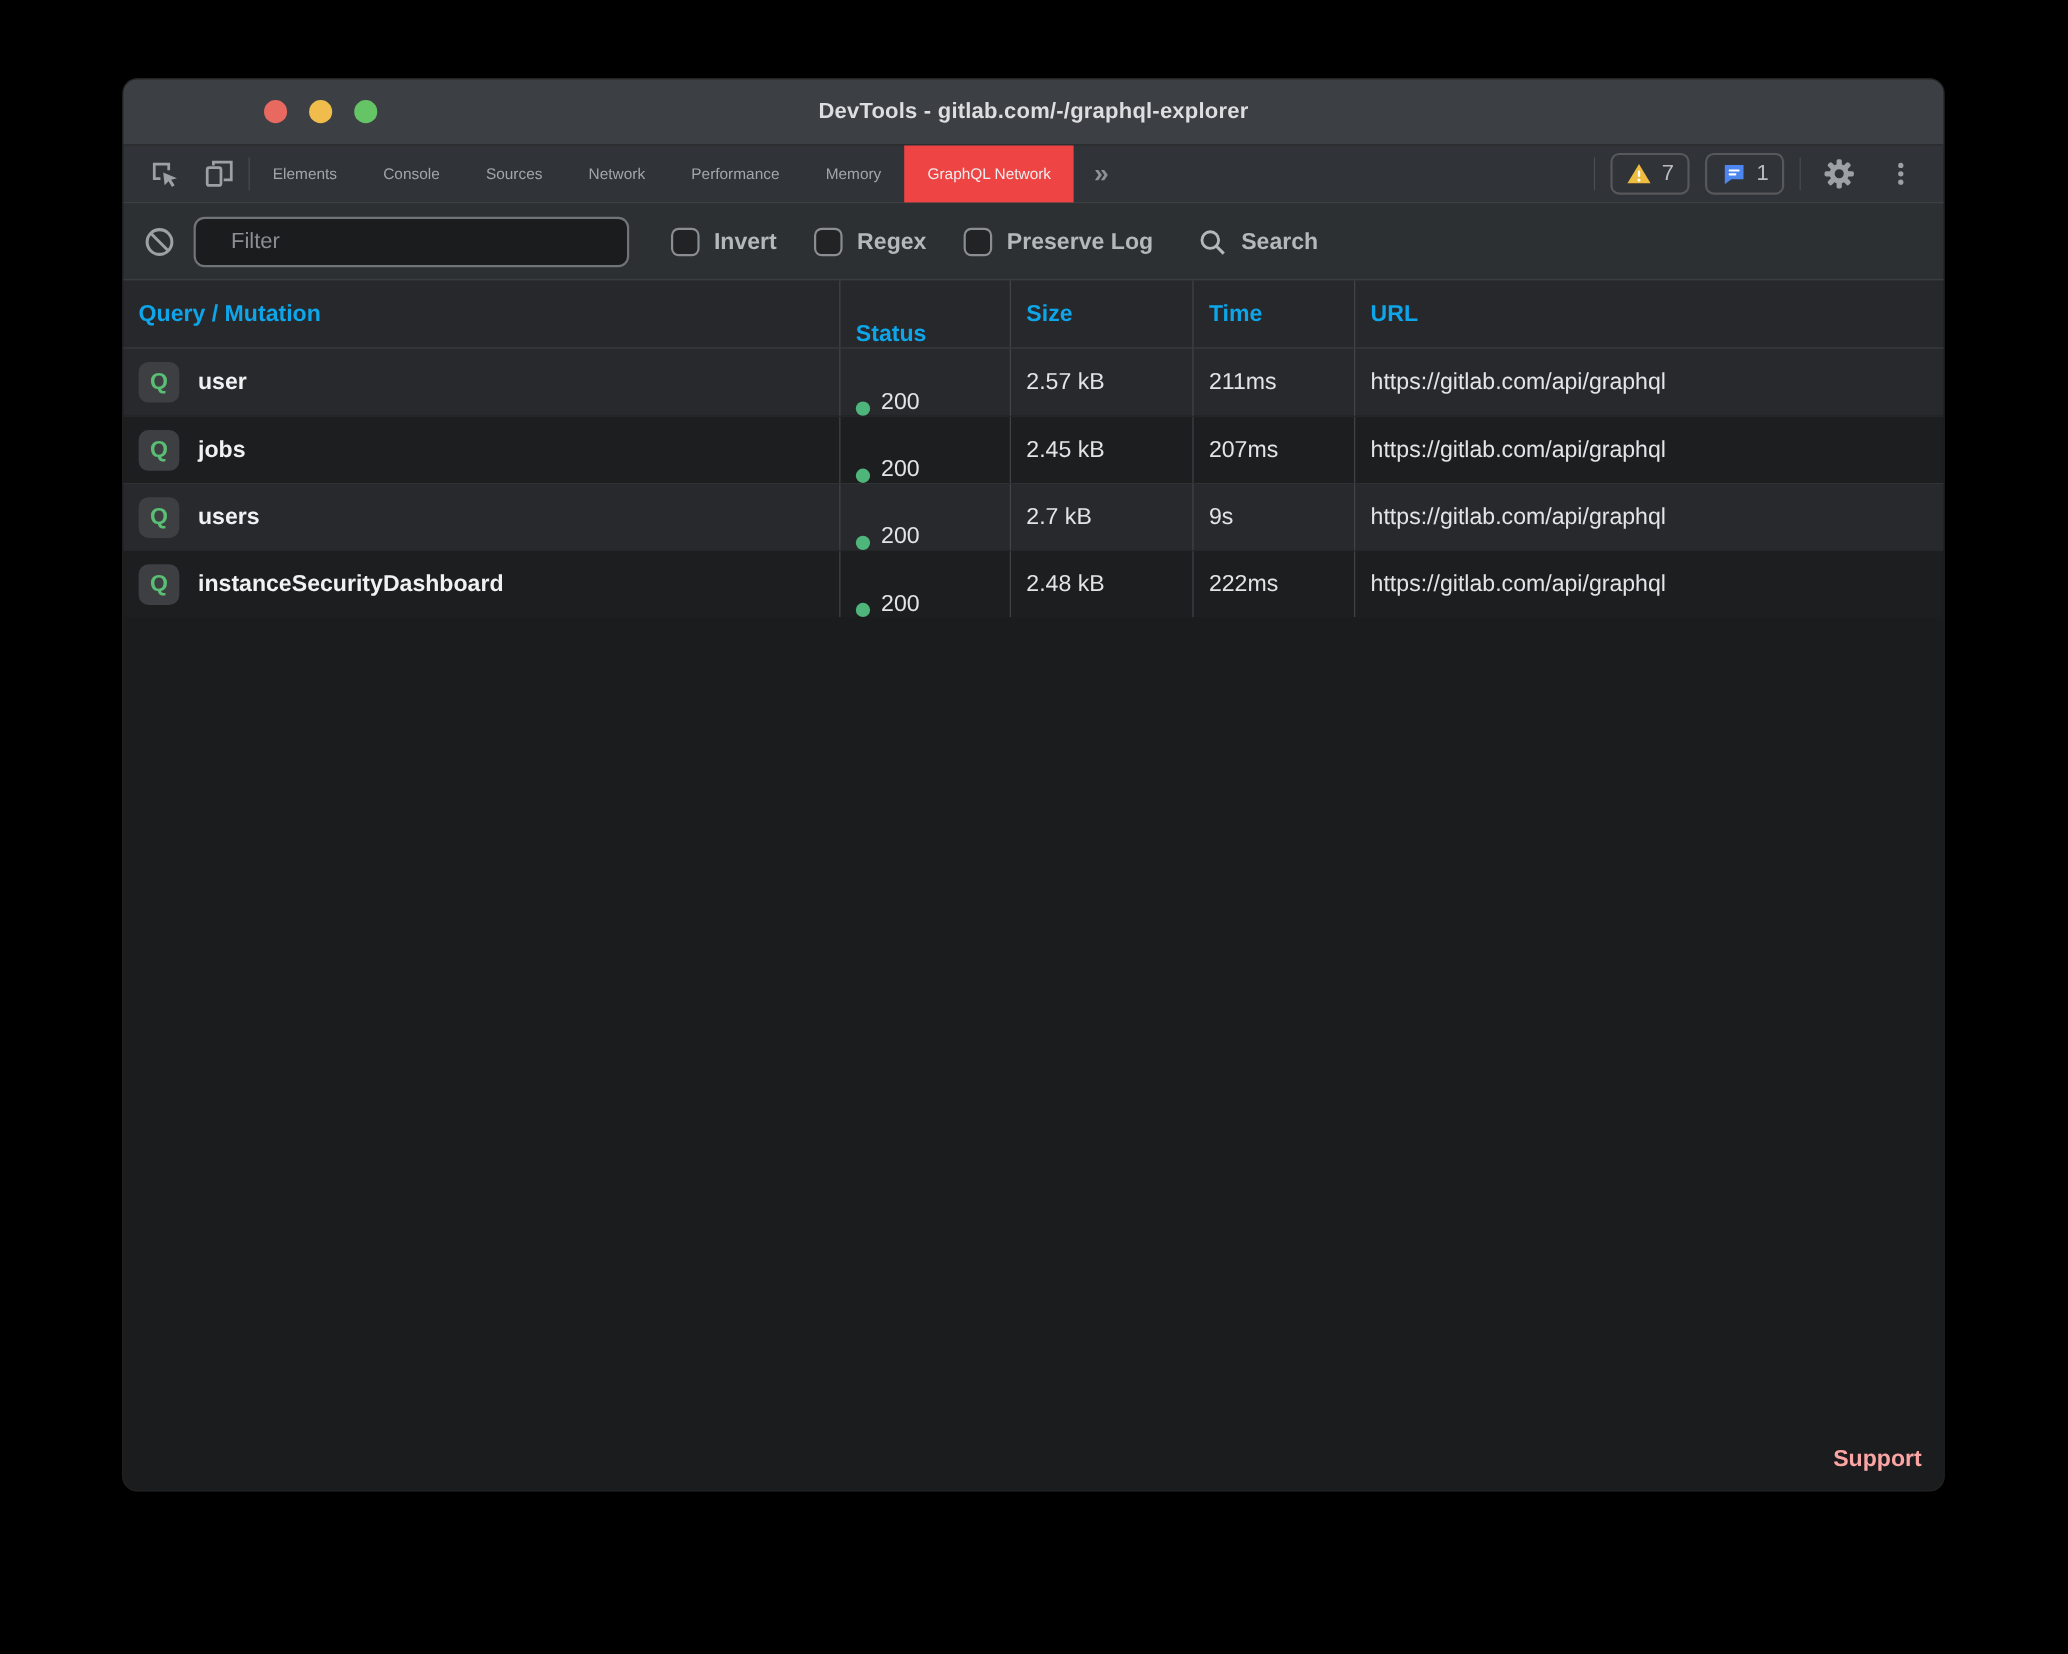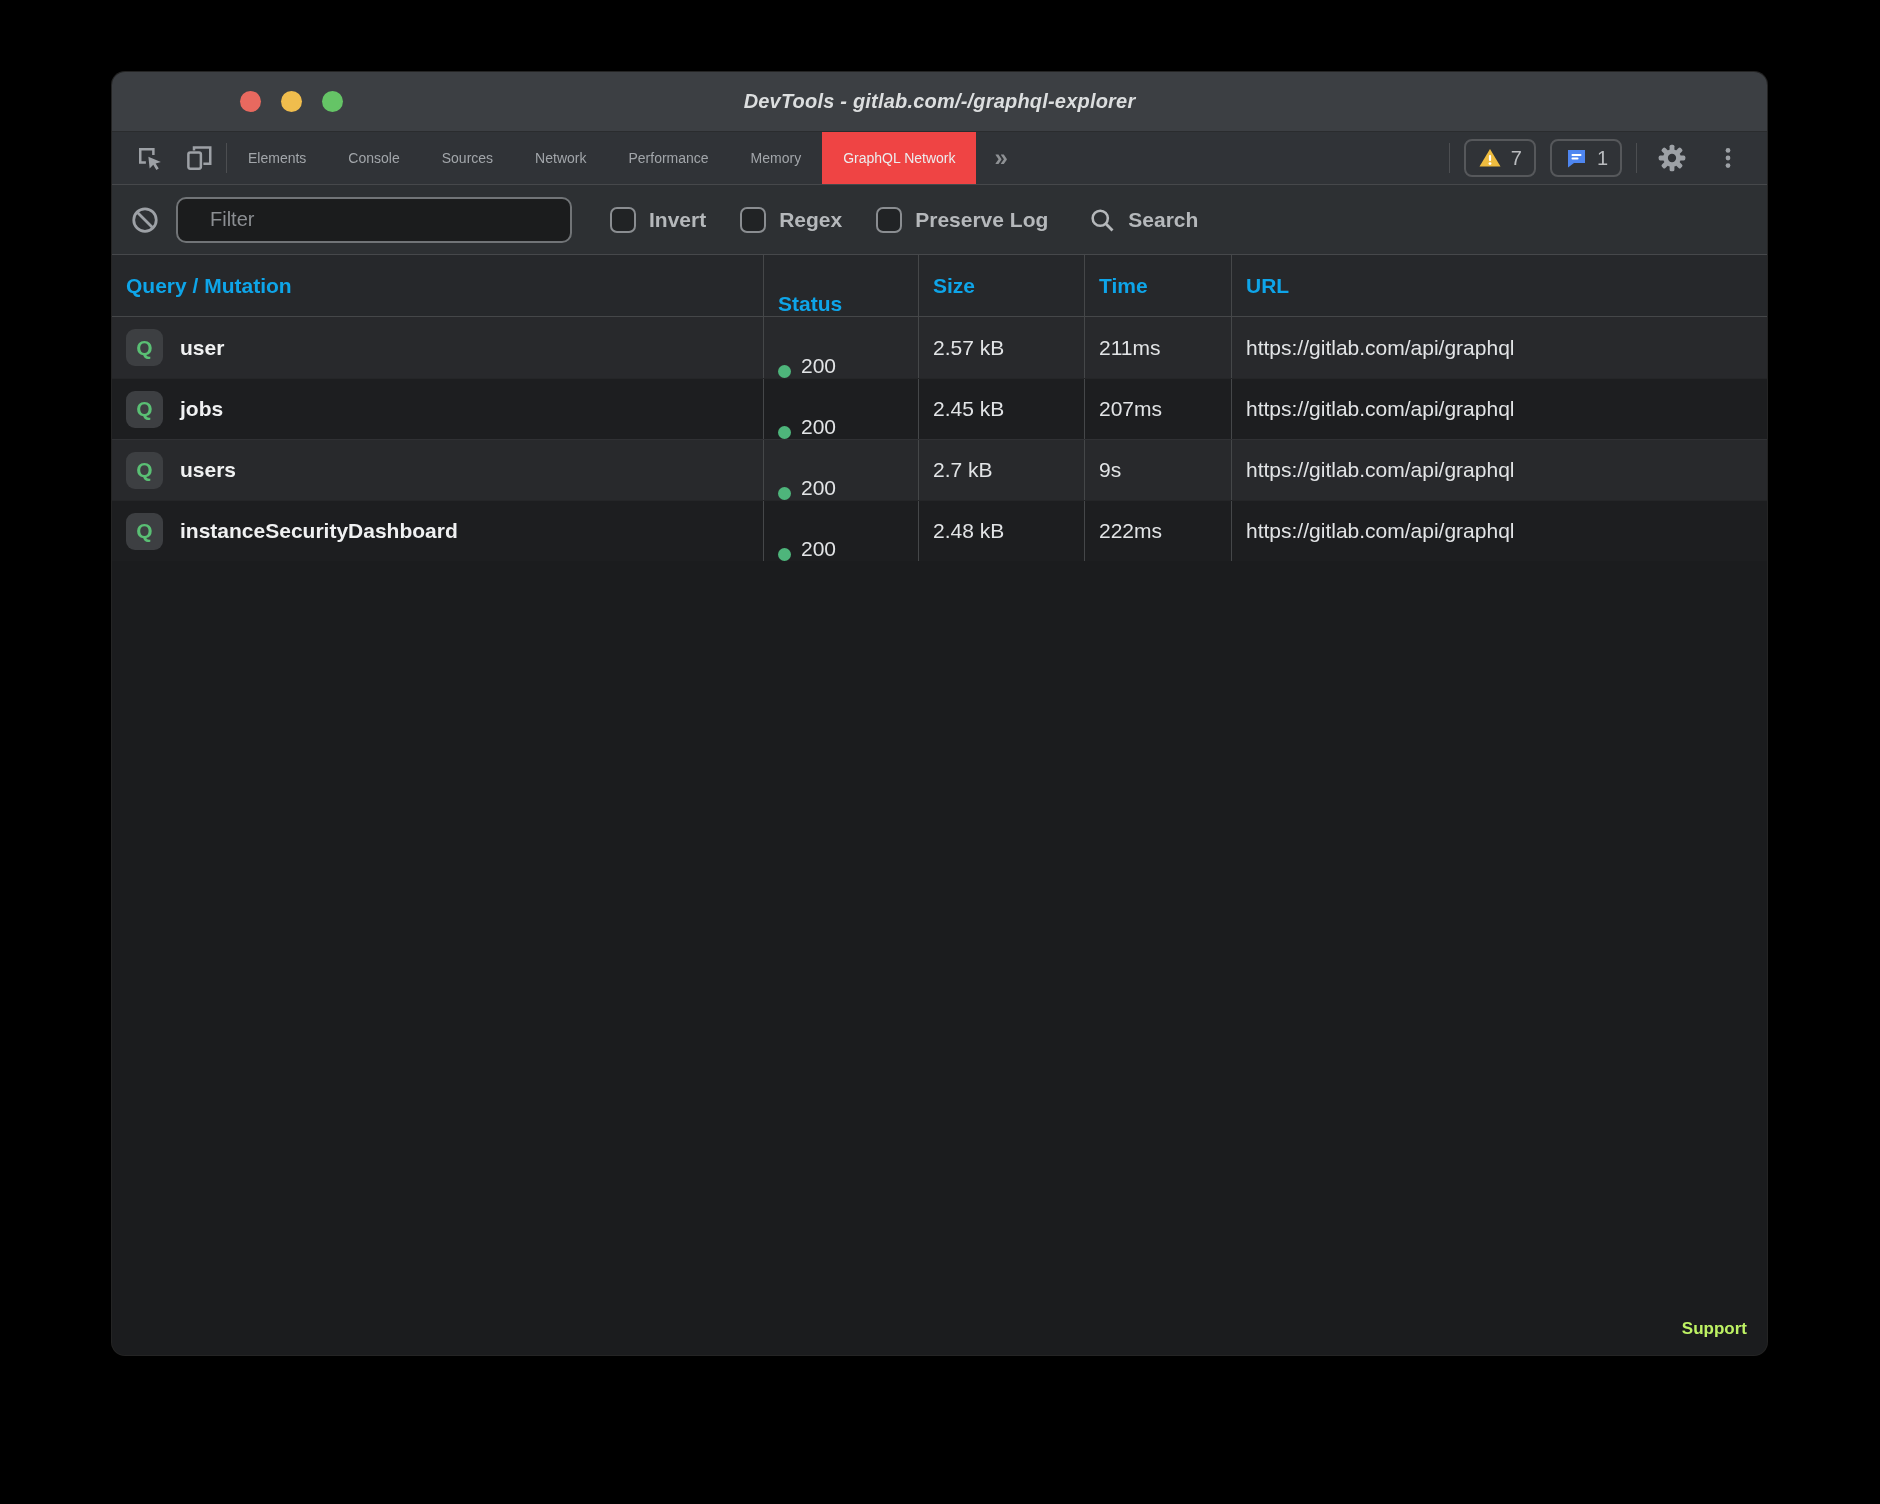--- a/index.html
+++ b/index.html
@@ -6,21 +6,21 @@
   html,body { width:1880px; height:1504px; background:#000; overflow:hidden;
               font-family:"Liberation Sans","DejaVu Sans",sans-serif; }
 
   .window { position:absolute; left:112px; top:72px; width:1655px; height:1283px;
             background:#1b1c1e; border-radius:13px; overflow:hidden;
             box-shadow:0 0 0 1px rgba(255,255,255,0.14), 0 22px 60px rgba(0,0,0,0.8); }
 
   
   .titlebar { position:relative; height:60px; background:#3c3f43;
               display:flex; align-items:center; justify-content:center;
-              border-bottom:1px solid #2a2c2e;font-style:italic; }
+              border-bottom:1px solid #2a2c2e; }
   .traffic { position:absolute; left:128px; top:0; height:100%;
              display:flex; align-items:center; gap:20px; }
   .light { width:21px; height:21px; border-radius:50%; }
   .light.red    { background:#e8695f; }
   .light.yellow { background:#f0bd4d; }
   .light.green  { background:#65c466; }
   .title-text { color:#dcdedf; font-size:20px; font-weight:bold; letter-spacing:.2px; }
 
   
   .toolbar { height:53px; background:#303337; display:flex; align-items:stretch;
@@ -74,22 +74,22 @@
   .row.even { background:#1d1e20; }
   .row + .row { border-top:1px solid rgba(255,255,255,0.04); }
   .q-badge { width:37px; height:37px; background:#3d3f42; border-radius:9px;
              display:flex; align-items:center; justify-content:center;
              color:#5abf74; font-size:21px; font-weight:800; }
   .req-name { margin-left:17px; color:#f0f1f2; font-size:21px; font-weight:bold; }
   .status-dot { width:13px; height:13px; border-radius:50%; background:#4eb57b; }
   .cell-text { color:#e2e4e6; font-size:21px; }
 
   
-  .support { position:absolute; right:20px; bottom:16px; color:#bef264;
-             font-size:17px; font-weight:bold; }
+  .support { position:absolute; right:20px; bottom:16px; color:#fca5a5;
+             font-size:21px; font-weight:bold; }
 </style>
 </head>
 <body>
 
 <div class="window">
 
   <div class="titlebar">
     <div class="traffic">
       <div class="light red"></div>
       <div class="light yellow"></div>

